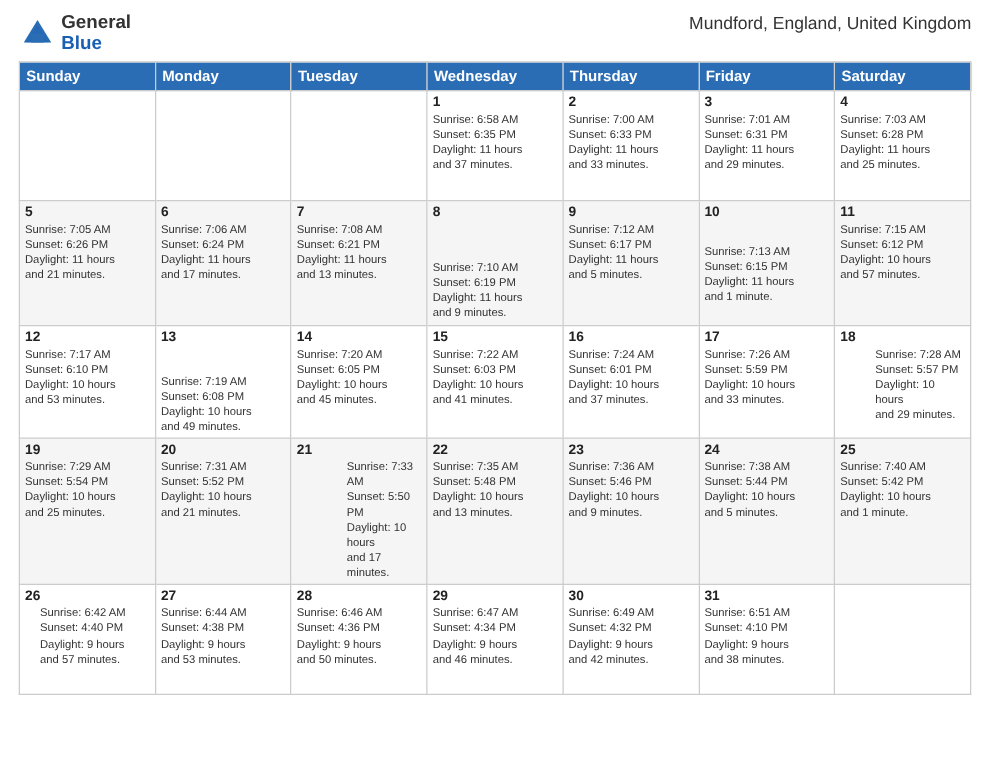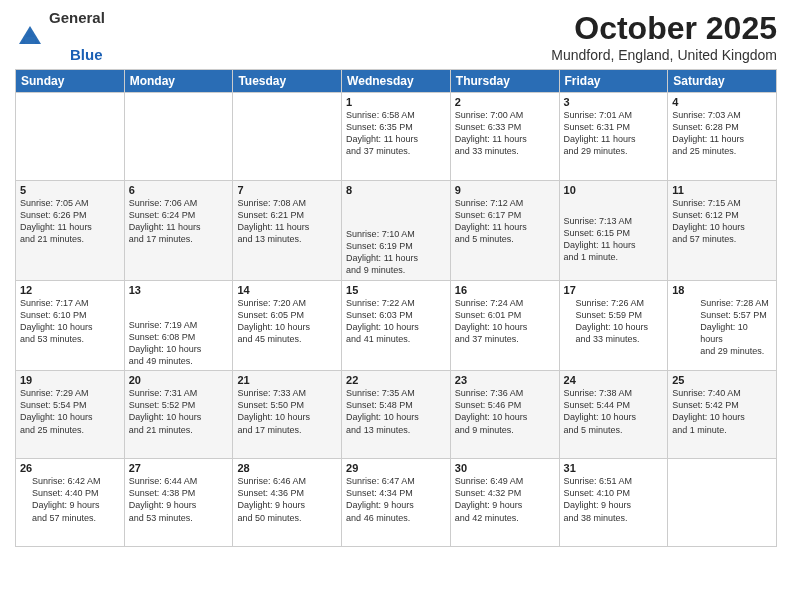--- a/index.html
+++ b/index.html
@@ -23,32 +23,30 @@
     }
     .logo {
       display: flex;
       align-items: center;
       gap: 4px;
     }
     .logo-text {
       display: flex;
       flex-direction: column;
       line-height: 1.1;
-      gap: 20px;
     }
     .logo-general {
       font-size: 15px;
       font-weight: bold;
       color: #333;
     }
     .logo-blue {
       font-size: 15px;
       font-weight: bold;
       color: #1a5fb4;
-      margin-left: 21px;
     }
     .logo-icon {
       width: 30px;
       height: 30px;
     }
     .title-area {
       text-align: right;
     }
     .month-title {
       font-size: 32px;
@@ -113,21 +111,20 @@
         <polygon points="15,4 26,22 4,22" fill="#2a6db5"></polygon>
         <polygon points="15,8 24,22 6,22" fill="#1a5fb4" opacity="0.3"></polygon>
         <rect x="10" y="15" width="10" height="7" fill="#2a6db5"></rect>
       </svg>
       <div class="logo-text">
         <span class="logo-general">General</span>
         <span class="logo-blue">Blue</span>
       </div>
     </div>
     <div class="title-area">
-      <div class="month-title">October 2025</div>
       <div class="location-title">Mundford, England, United Kingdom</div>
     </div>
   </div>
 
   <table class="calendar">
     <thead>
       <tr>
         <th>Sunday</th>
         <th>Monday</th>
         <th>Tuesday</th>
@@ -253,21 +250,21 @@
           </td>
           <td>
             <span class="day-number">16</span>
             <div class="day-info" style="white-space: pre-line;">Sunrise: 7:24 AM
 Sunset: 6:01 PM
 Daylight: 10 hours
 and 37 minutes.</div>
           </td>
           <td>
             <span class="day-number">17</span>
-            <div class="day-info" style="white-space: pre-line; margin-left: 12px;">Sunrise: 7:26 AM
+            <div class="day-info" style="white-space: pre-line;">Sunrise: 7:26 AM
 Sunset: 5:59 PM
 Daylight: 10 hours
 and 33 minutes.</div>
           </td>
           <td>
             <span class="day-number">18</span>
             <div class="day-info" style="white-space: pre-line; margin-left: 28px;">Sunrise: 7:28 AM
 Sunset: 5:57 PM
 Daylight: 10 hours
 and 29 minutes.</div>
@@ -283,21 +280,21 @@
           </td>
           <td>
             <span class="day-number">20</span>
             <div class="day-info" style="white-space: pre-line;">Sunrise: 7:31 AM
 Sunset: 5:52 PM
 Daylight: 10 hours
 and 21 minutes.</div>
           </td>
           <td>
             <span class="day-number">21</span>
-            <div class="day-info" style="white-space: pre-line;">Sunrise: 7:33 AM
+            <div class="day-info" style="white-space: pre-line; margin-left: 40px;">Sunrise: 7:33 AM
 Sunset: 5:50 PM
 Daylight: 10 hours
 and 17 minutes.</div>
           </td>
           <td>
             <span class="day-number">22</span>
             <div class="day-info" style="white-space: pre-line;">Sunrise: 7:35 AM
 Sunset: 5:48 PM
 Daylight: 10 hours
 and 13 minutes.</div>

